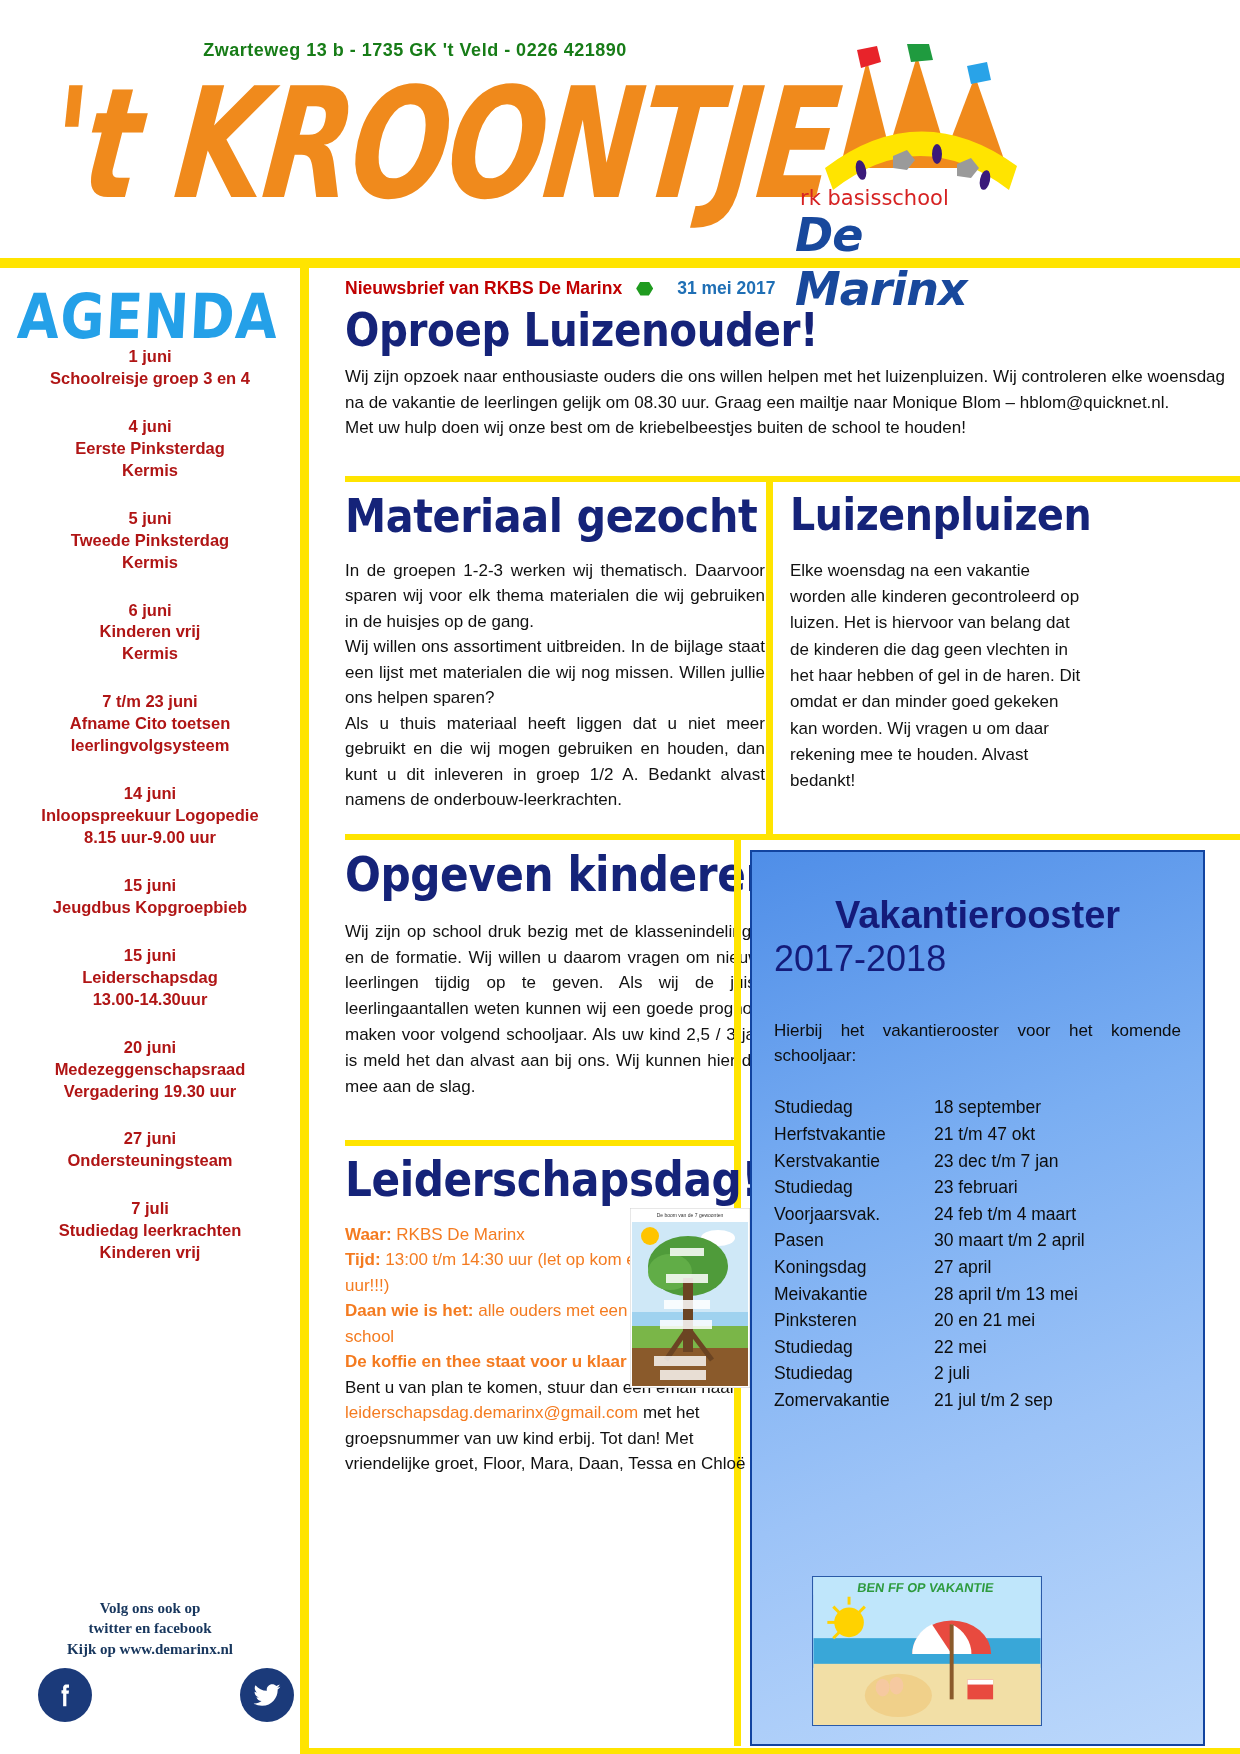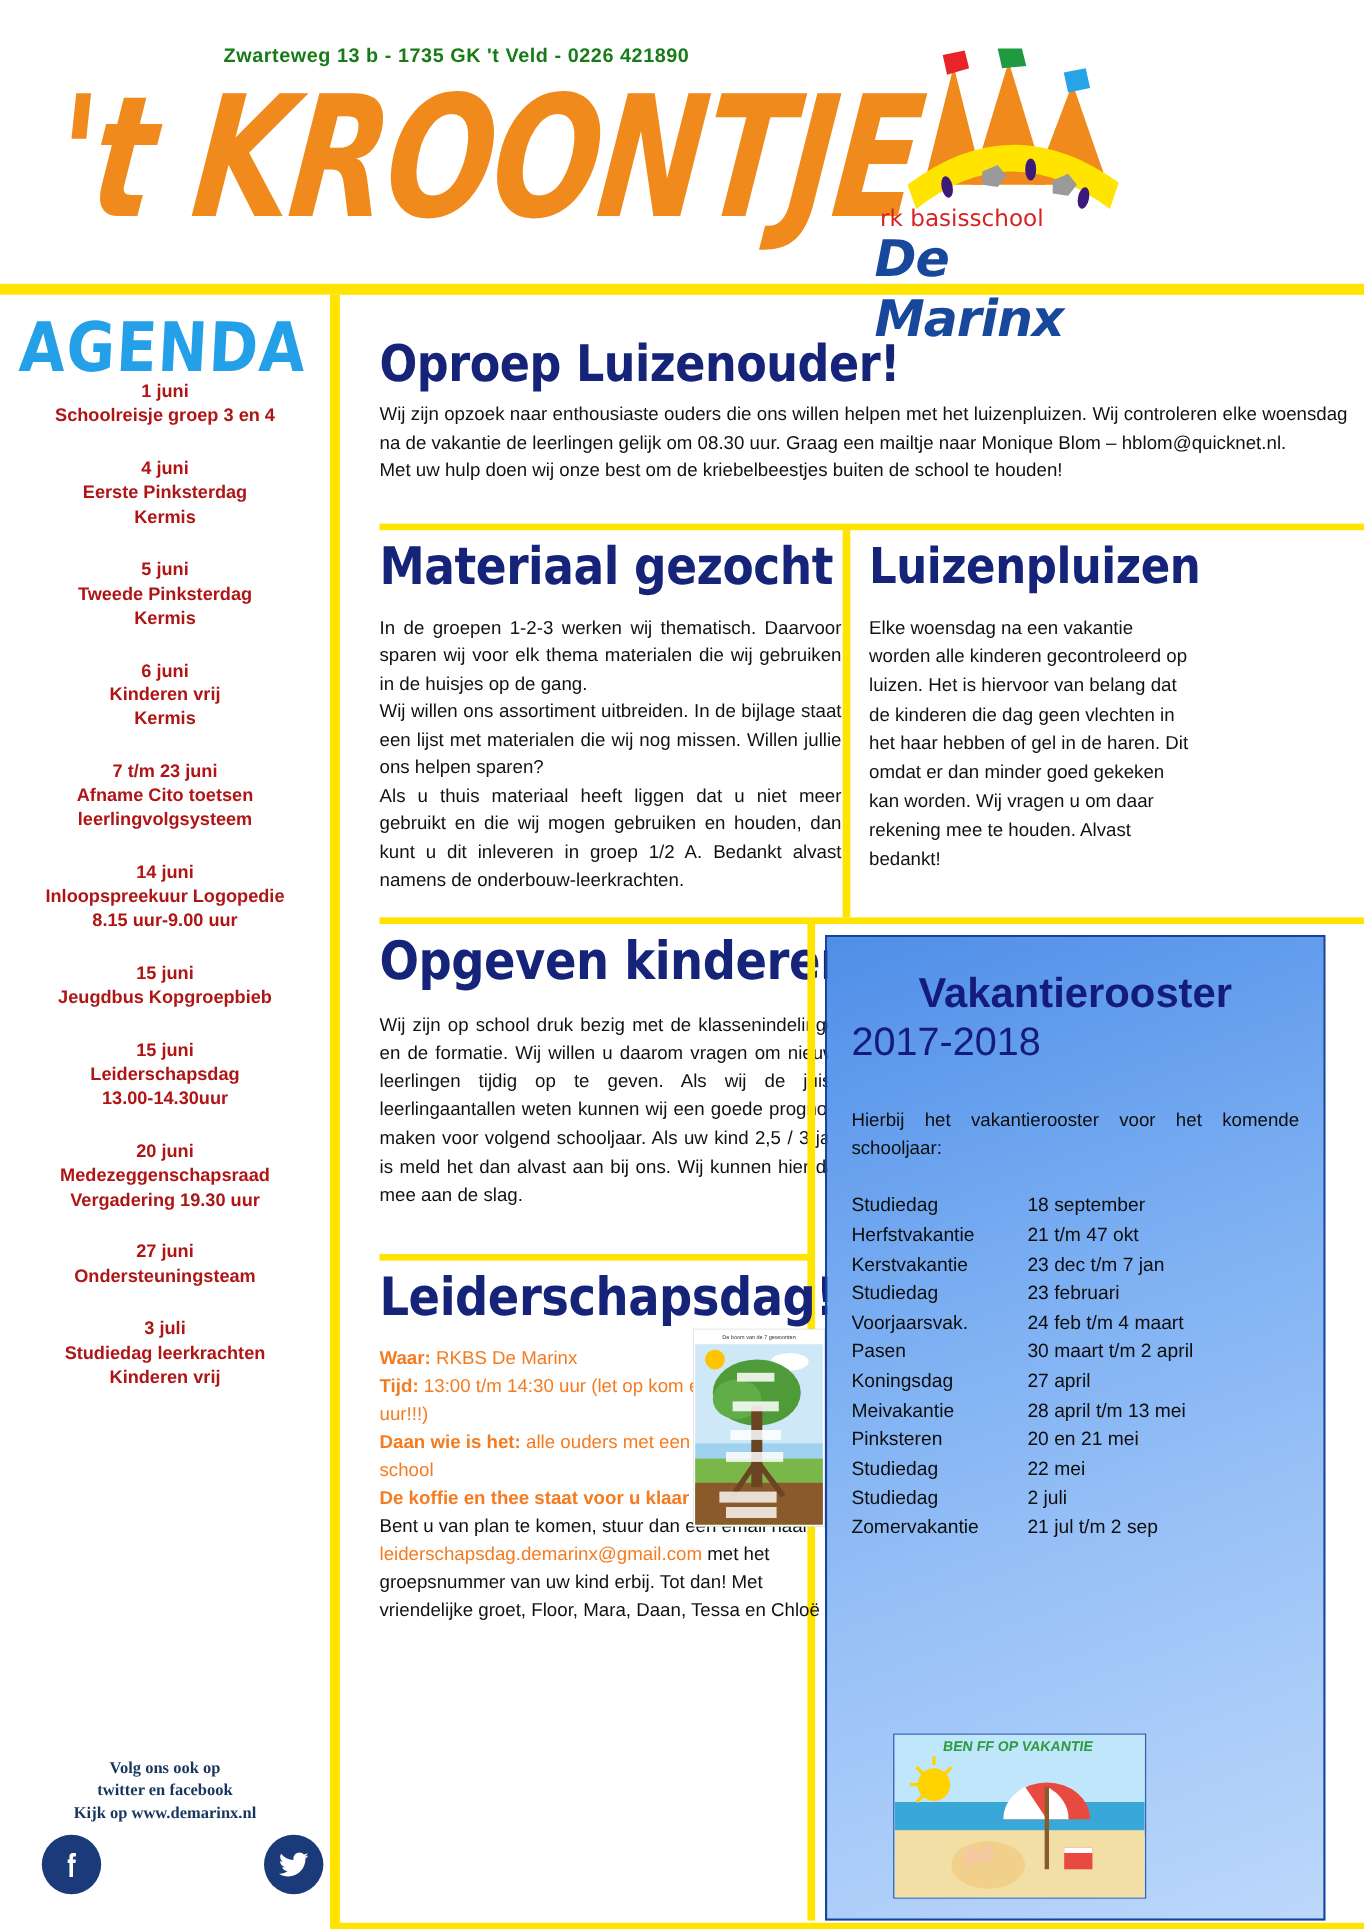--- a/index.html
+++ b/index.html
@@ -143,21 +143,21 @@
   .lsd-tail{ margin-top:0px; font-size:17px; line-height:1.5; color:#111; }
   .lsd-mail{ color:#F47B20; }
 
   .tree-img{ position:absolute; left:330px; top:940px; width:120px; height:180px; }
 
   
   .vak-box{
     position:absolute; left:450px; top:582px; width:455px; height:896px;
     border:2px solid #1244a0;
     background: linear-gradient(160deg,#4f8ee8 0%, #7aaef2 35%, #9cc3f7 65%, #bcd8fb 100%);
-    padding:8px 22px;
+    padding:20px 22px;
   }
   .vak-title{
     text-align:center; color:#141b7a; font-weight:bold;
     font-size:38px; line-height:1.15; margin-top:22px;
     font-family:"Liberation Sans", sans-serif;
   }
   .vak-year{
     text-align:left; color:#141b7a; font-weight:normal;
     font-size:36px; line-height:1.15;
     font-family:"Liberation Sans", sans-serif;
@@ -255,21 +255,21 @@
         <div class="agenda-item">
           <span class="ln">20 juni</span>
           <span class="ln">Medezeggenschapsraad</span>
           <span class="ln">Vergadering 19.30 uur</span>
         </div>
         <div class="agenda-item">
           <span class="ln">27 juni</span>
           <span class="ln">Ondersteuningsteam</span>
         </div>
         <div class="agenda-item">
-          <span class="ln">3 juli</span>
+          <span class="ln">7 juli</span>
           <span class="ln">Studiedag leerkrachten</span>
           <span class="ln">Kinderen vrij</span>
         </div>
       </div>
 
     <div class="social">
       <div class="social-text">Volg ons ook op</div>
       <div class="social-text">twitter en facebook</div>
       <div class="social-text">Kijk op www.demarinx.nl</div>
     </div>
@@ -283,20 +283,25 @@
       <div class="sicon tw">
         <svg width="32" height="32" viewBox="0 0 24 24" aria-hidden="true">
           <path fill="#ffffff" d="M22 5.9c-.7.3-1.5.5-2.3.6.8-.5 1.5-1.3 1.8-2.3-.8.5-1.7.8-2.6 1-.7-.8-1.8-1.3-3-1.3-2.3 0-4.1 1.9-4.1 4.1 0 .3 0 .6.1.9-3.4-.2-6.5-1.8-8.5-4.3-.4.6-.6 1.3-.6 2.1 0 1.4.7 2.7 1.8 3.4-.7 0-1.3-.2-1.9-.5v.1c0 2 1.4 3.6 3.3 4-.3.1-.7.1-1.1.1-.3 0-.5 0-.8-.1.5 1.6 2 2.8 3.8 2.8-1.4 1.1-3.2 1.8-5.1 1.8H2c1.8 1.2 4 1.8 6.3 1.8 7.5 0 11.7-6.3 11.7-11.7v-.5c.8-.6 1.5-1.3 2-2.1z"></path>
         </svg>
       </div>
     </div>
   </div>
 
   <div class="main">
 
+    <div class="nb-line">
+      <span class="nb-from">Nieuwsbrief van RKBS De Marinx</span>
+      <span class="nb-dot"></span>
+      <span class="nb-date">31 mei 2017</span>
+    </div>
 
     <div class="art" id="art-oproep">
       <div class="art-h1">Oproep Luizenouder!</div>
       <div class="body-txt" style="white-space:pre-line;">Wij zijn opzoek naar enthousiaste ouders die ons willen helpen met het luizenpluizen. Wij controleren elke woensdag na de vakantie de leerlingen gelijk om 08.30 uur. Graag een mailtje naar Monique Blom – hblom@quicknet.nl.
 Met uw hulp doen wij onze best om de kriebelbeestjes buiten de school te houden!</div>
     </div>
 
     <div class="rule-h" style="left:45px; top:208px; width:895px; height:6px;"></div>
 
     <div class="art" id="art-materiaal">

